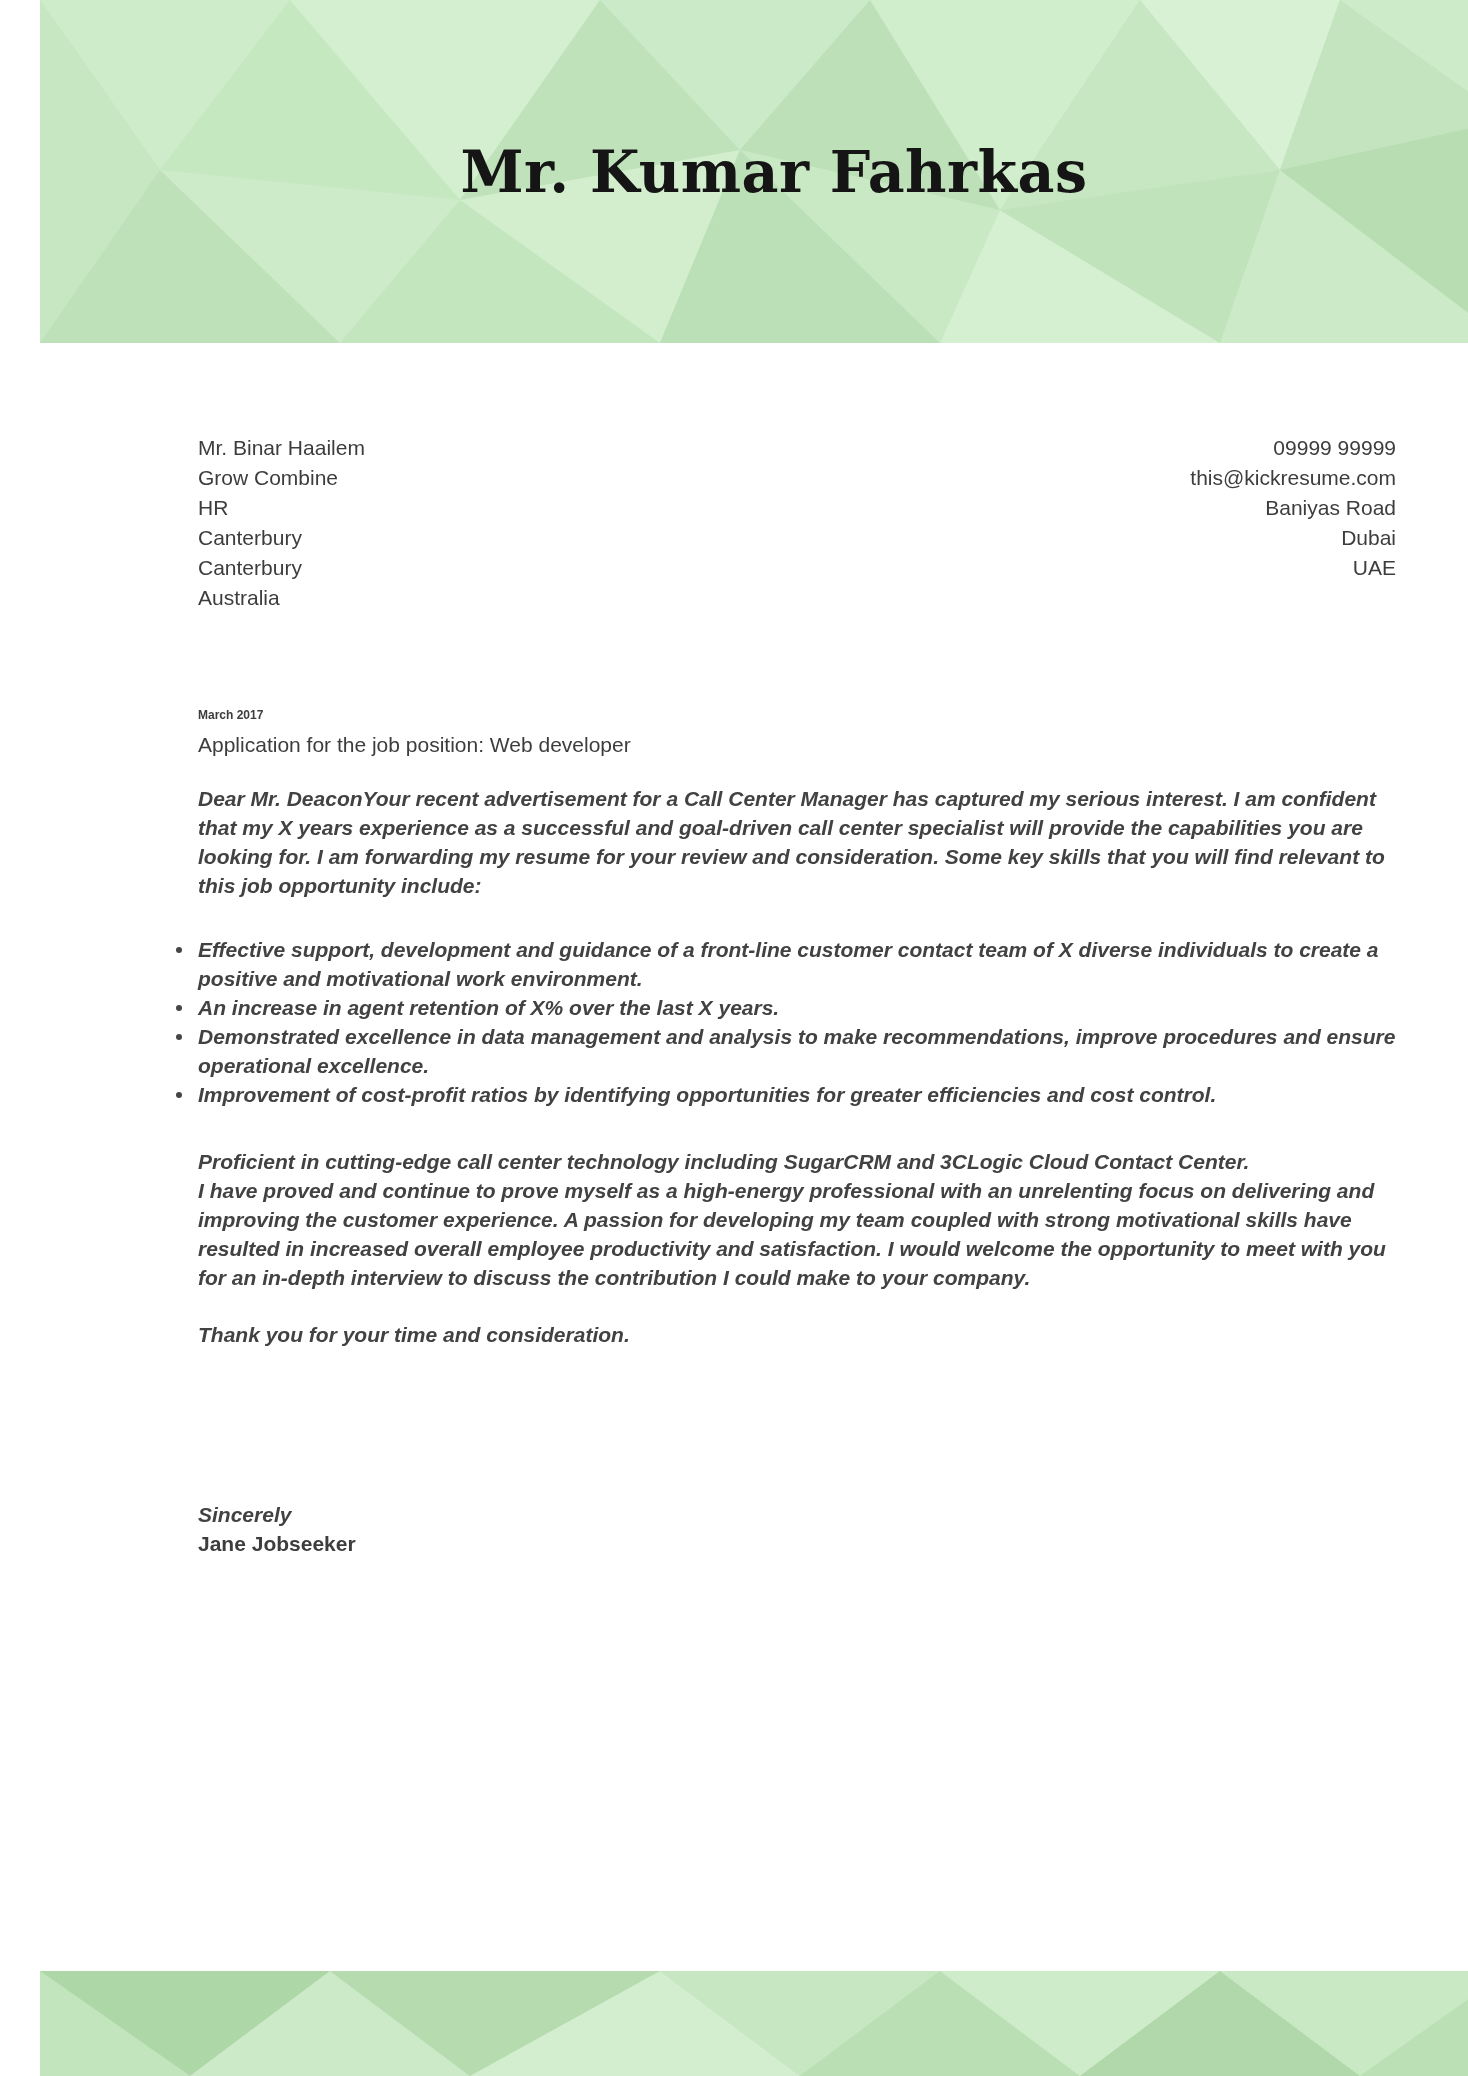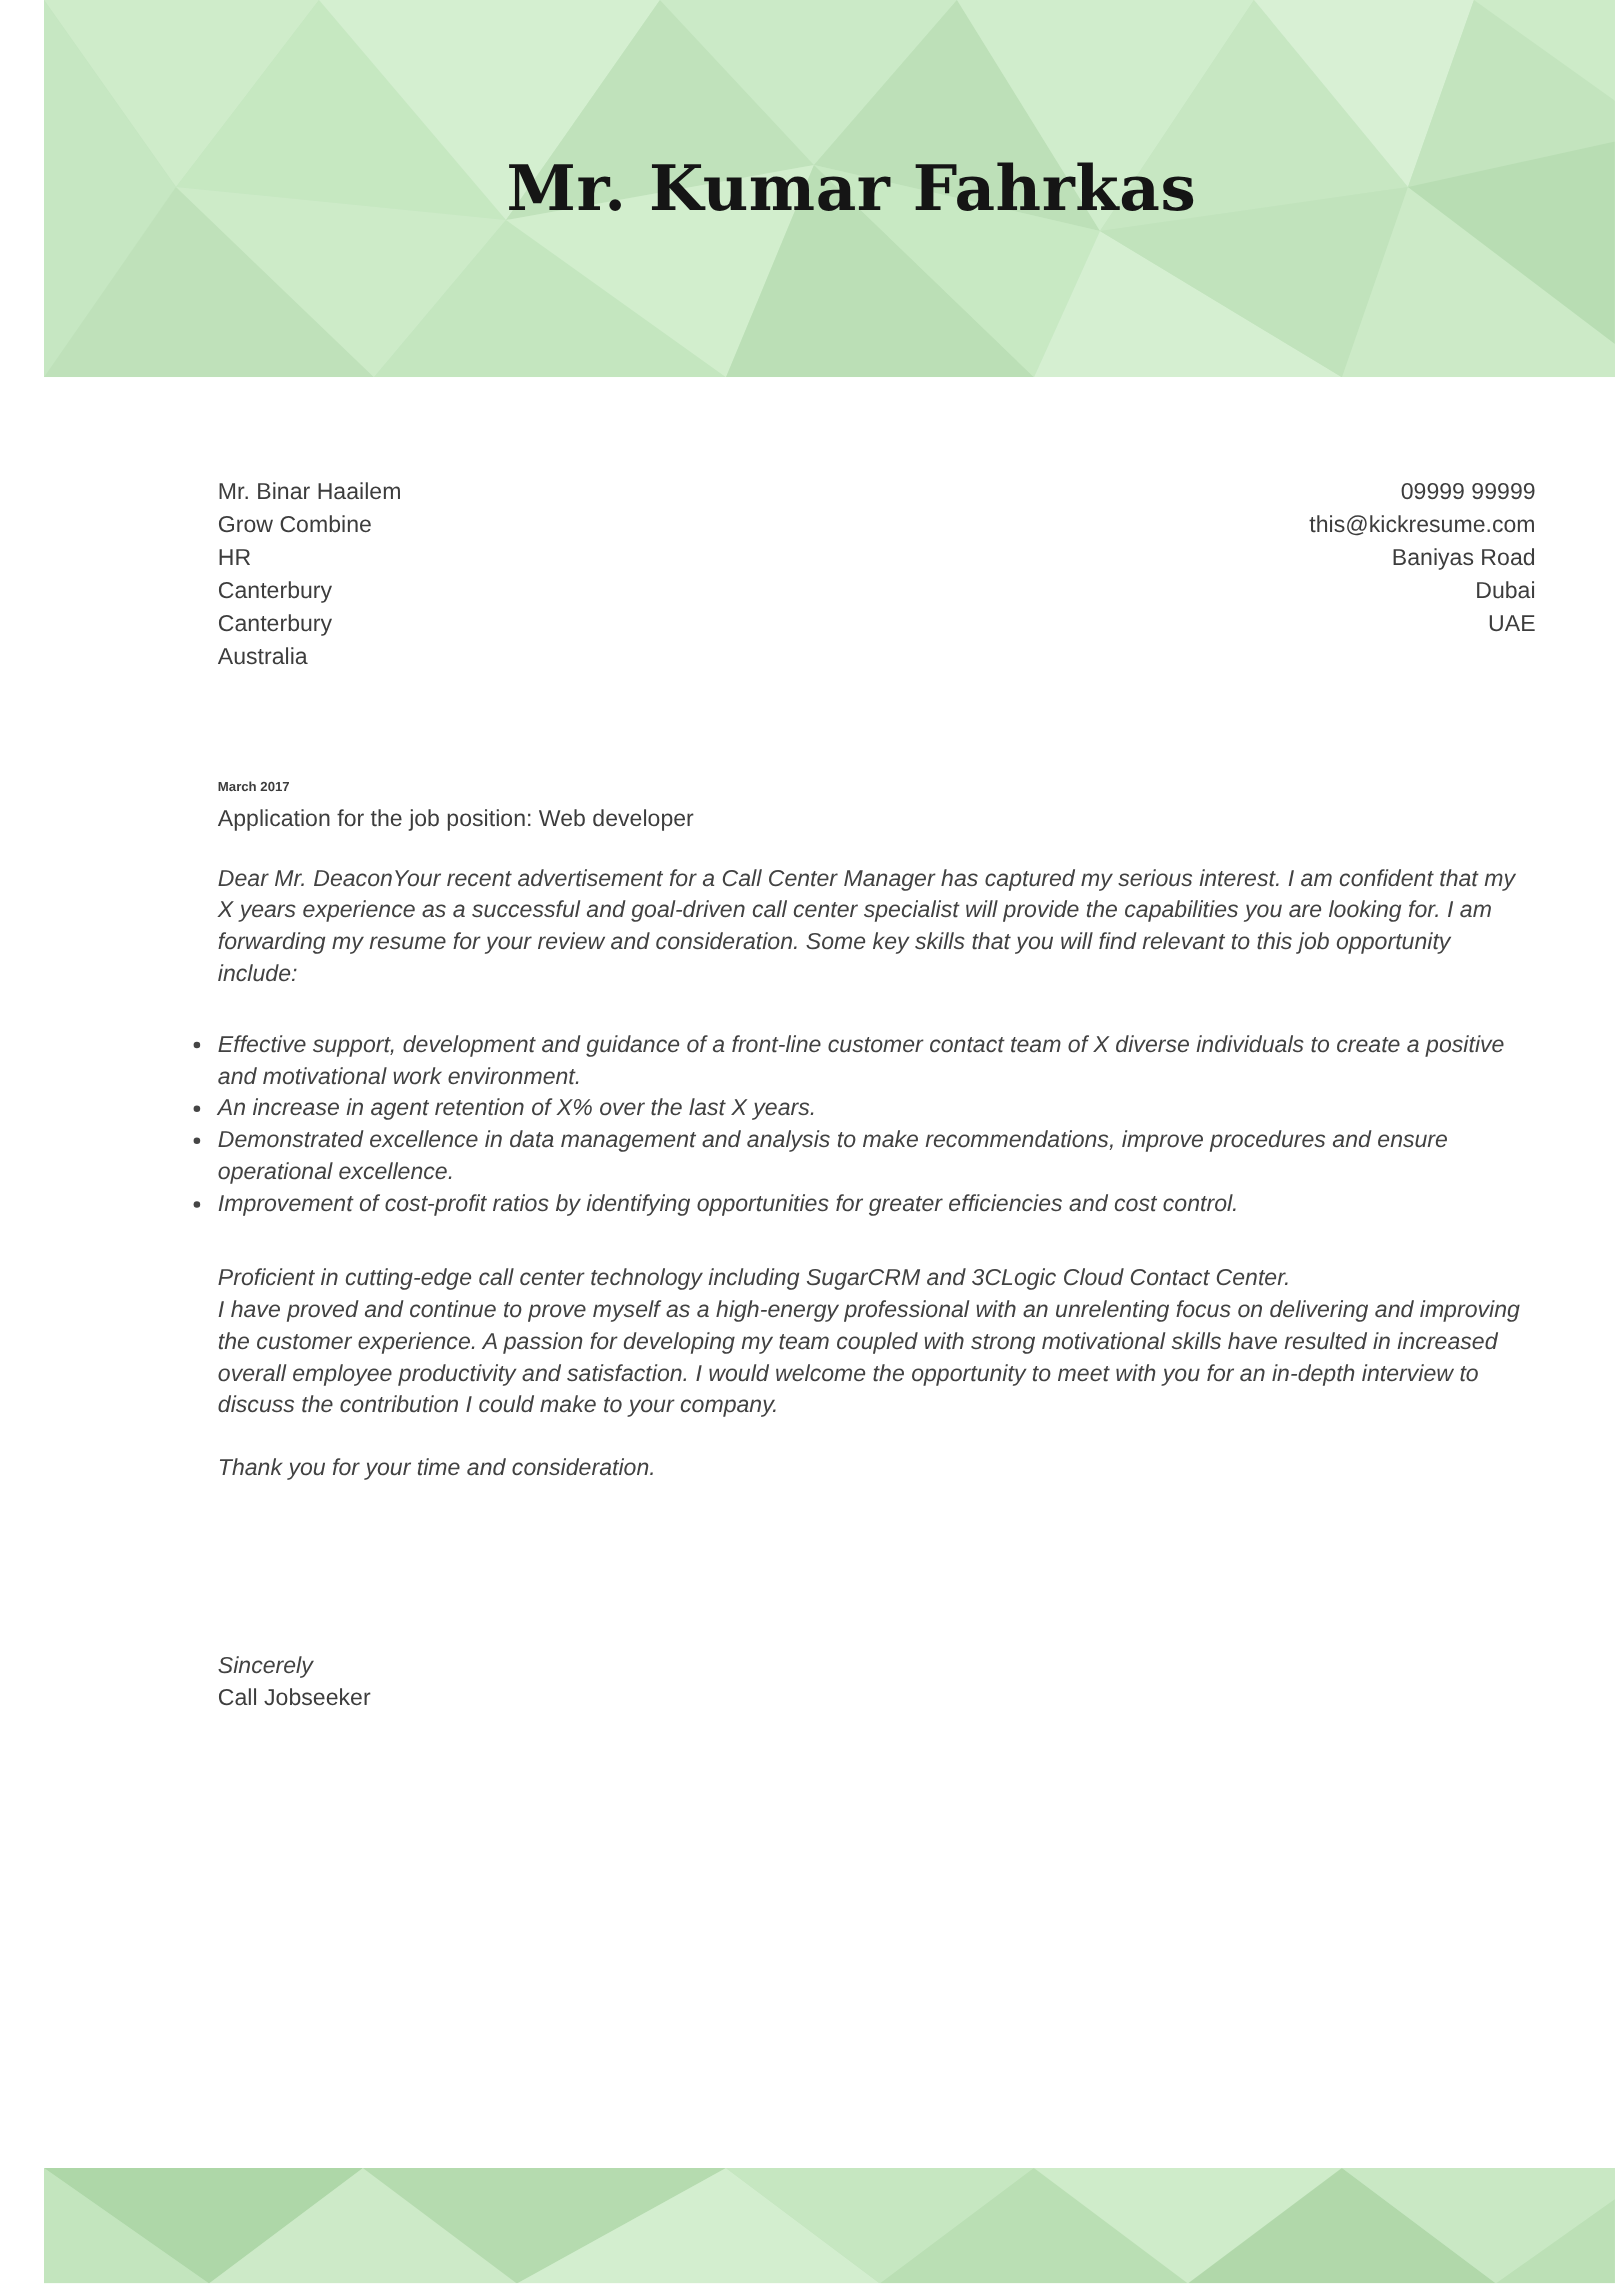--- a/index.html
+++ b/index.html
@@ -26,21 +26,21 @@
   .content { position: absolute; top: 343px; left: 0; width: 1468px;
              padding: 0 112px 0 158px; font-size: 21px; }
 
   .addr-row { display: flex; justify-content: space-between; margin-top: 90px; }
   .addr-col { line-height: 30px; color: #3d3d3d; }
   .addr-col.right { text-align: right; }
 
   .meta-block { margin-top: 87px; line-height: 30px; color: #3d3d3d; }
   .date-line { font-weight: 700; font-size: 12px; }
 
-  .body-copy { font-style: italic; color: #424242; line-height: 29px; }
+  .body-copy { font-style: italic; color: #424242; line-height: 29px; font-weight: bold; }
   .para-intro { margin-top: 24px; }
 
   ul.bullets { margin-top: 35px; list-style: none; }
   ul.bullets li { position: relative; line-height: 29px; }
   ul.bullets li::before {
     content: ""; position: absolute; left: -22px; top: 12px;
     width: 6px; height: 6px; border-radius: 50%; background: #454545;
   }
 
   .para-main { margin-top: 38px; }
@@ -120,21 +120,21 @@
       </ul>
 
       <p class="para-main">
         <span>Proficient in cutting-edge call center technology including SugarCRM and 3CLogic Cloud Contact Center.</span><br>
         <span>I have proved and continue to prove myself as a high-energy professional with an unrelenting focus on delivering and improving the customer experience. A passion for developing my team coupled with strong motivational skills have resulted in increased overall employee productivity and satisfaction. I would welcome the opportunity to meet with you for an in-depth interview to discuss the contribution I could make to your company.</span>
       </p>
 
       <p class="thanks-line">Thank you for your time and consideration.</p>
 
       <p class="closing-line">Sincerely</p>
-      <p class="signature-line">Call Jobseeker</p>
+      <p class="signature-line">Jane Jobseeker</p>
     </div>
 
   </div>
 
   <div class="banner banner-footer">
     <svg viewBox="0 0 1468 105" preserveAspectRatio="none">
       <rect x="0" y="0" width="1468" height="105" fill="#c0e2bb"></rect>
       <polygon points="0,0 290,0 150,105" fill="#aed7a8"></polygon>
       <polygon points="290,0 150,105 430,105" fill="#cdeac8"></polygon>
       <polygon points="290,0 620,0 430,105" fill="#b5dbaf"></polygon>

